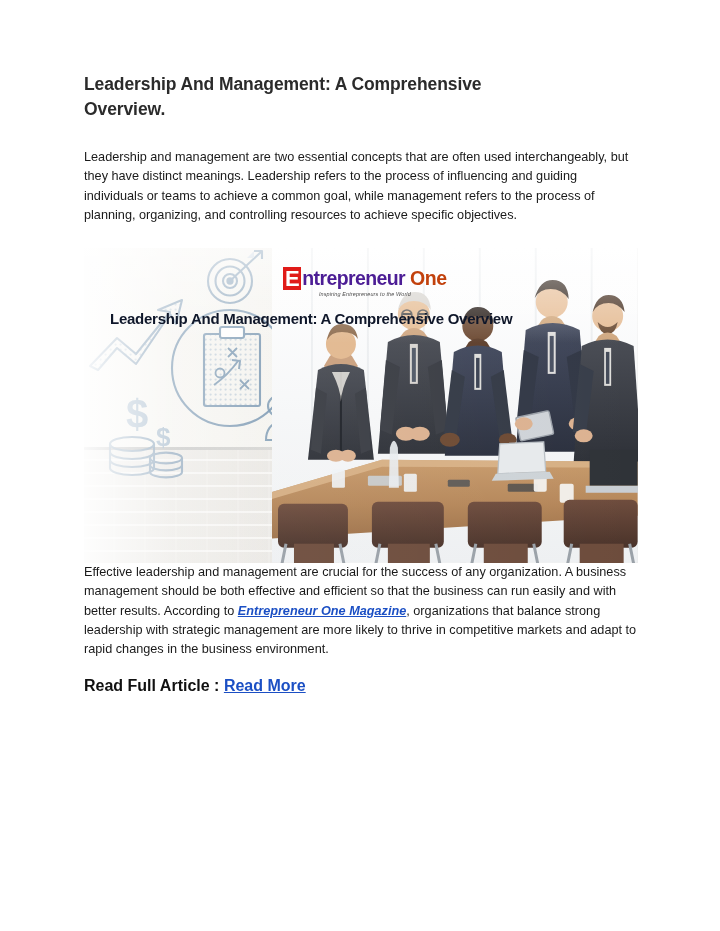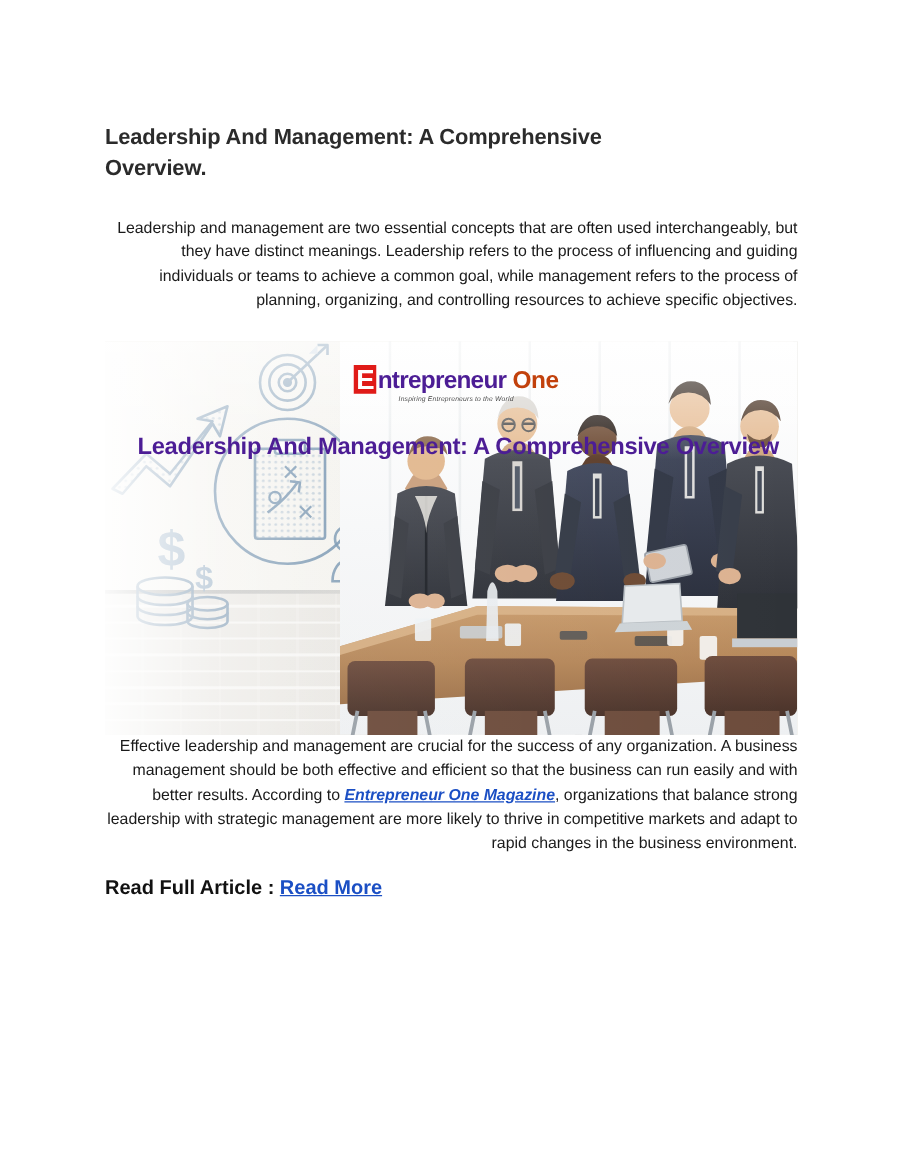--- a/index.html
+++ b/index.html
@@ -17,42 +17,42 @@
 
   .page {
     position: absolute;
     inset: 0;
     background: #ffffff;
   }
 
   .content {
     position: absolute;
     left: 84px;
-    top: 97px;
+    top: 72px;
     width: 554px;
   }
 
   
   .doc-title {
     font-size: 17.5px;
     line-height: 25px;
     font-weight: bold;
     color: #2b2b2b;
     letter-spacing: -0.1px;
     margin: 0 0 26px 0;
     max-width: 480px;
   }
 
   
   .para {
     font-size: 12.7px;
     line-height: 19.3px;
     color: #1a1a1a;
     margin: 0;
-    text-align: right;
+    text-align: left;
   }
   .para-1 { margin-bottom: 21px; }
   .para-2 { }
 
   a.inline-link {
     color: #1b4fc4;
     font-weight: bold;
     font-style: italic;
     text-decoration: underline;
   }
@@ -214,26 +214,25 @@
     align-self: center;
     white-space: nowrap;
   }
 
   
   .banner-title {
     position: absolute;
     left: 26px;
     top: 62px;
     z-index: 20;
-    font-size: 19px;
-    font-weight: bold;
-    color: #4c1d95;
+    font-size: 15px;
+    font-weight: bold;
+    color: #0f172a;
     letter-spacing: -0.25px;
     white-space: nowrap;
-    margin-top: 12px;
   }
 </style>
 </head>
 <body>
 
 <div class="page">
   <div class="content">
 
     <h1 class="doc-title">Leadership And Management: A Comprehensive Overview.</h1>
 

